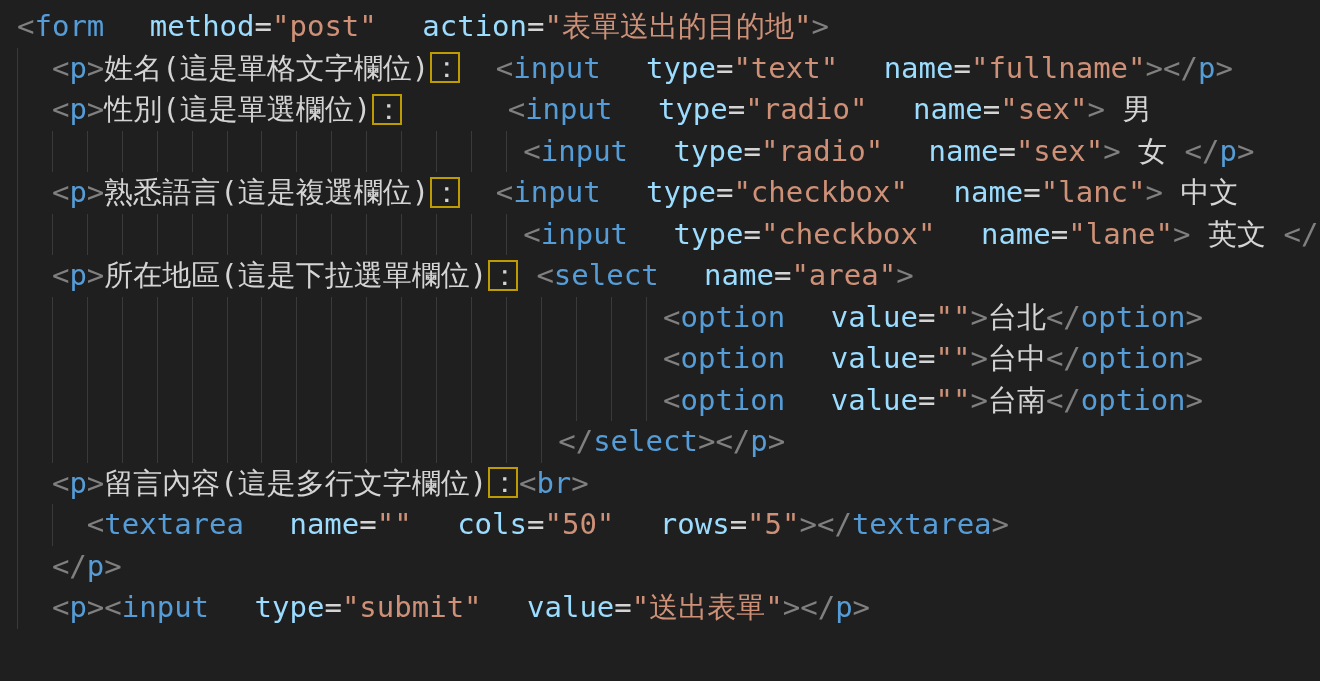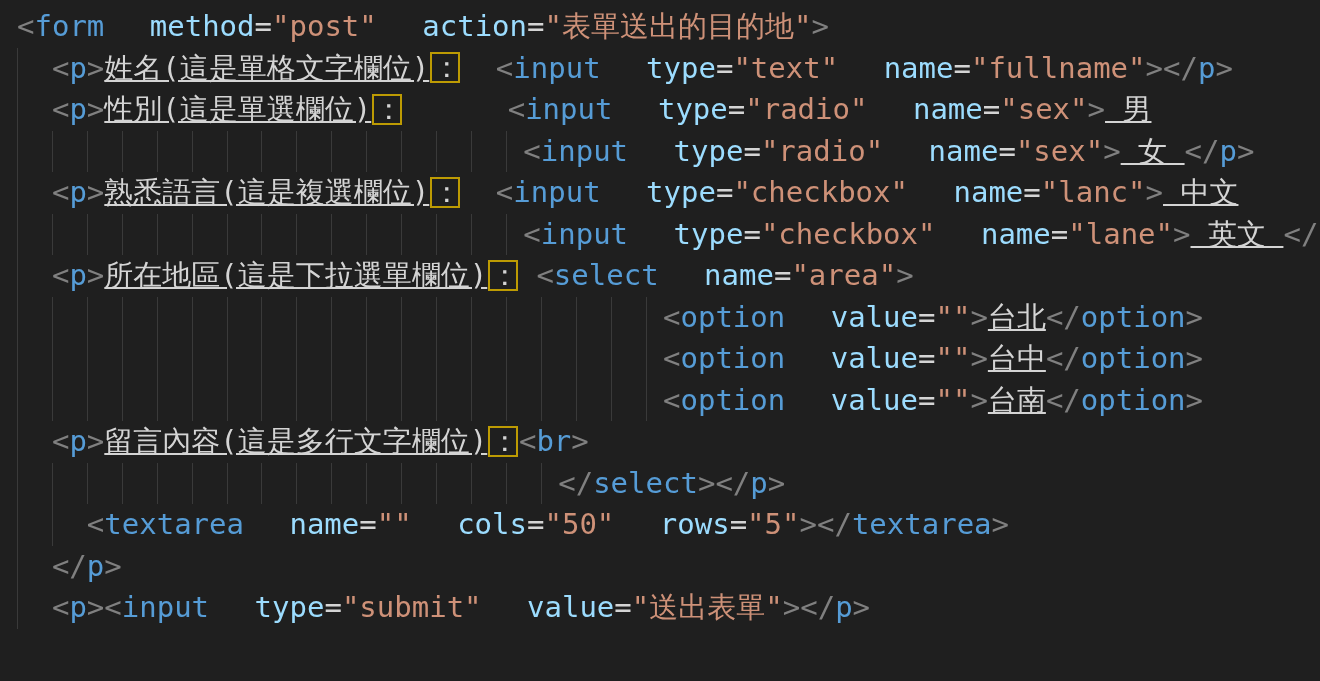--- a/index.html
+++ b/index.html
@@ -29,21 +29,21 @@
       var(--indent_guide,#3a3a3a) 0,
       var(--indent_guide,#3a3a3a) 1px,
       transparent 1px,
       transparent 2ch);
   }
   .c-ang{color:var(--punctuation,#808080);}
   .c-tag{color:var(--tag,#569cd6);}
   .c-attr{color:var(--attribute,#9cdcfe);margin-left:28px;}
   .c-eq{color:var(--equals,#d4d4d4);}
   .c-str{color:var(--string,#ce9178);}
-  .c-txt{color:var(--text,#d4d4d4);text-decoration:underline;}
+  .c-txt{color:var(--text,#d4d4d4);}
   .c-ws{color:var(--text,#d4d4d4);}
   .c-box{
     display:inline-block;
     box-sizing:border-box;
     width:1.7ch;
     height:31px;
     line-height:27px;
     text-align:center;
     overflow:hidden;
     vertical-align:middle;
@@ -59,18 +59,18 @@
     <div class="line"><span class="c-ang">&lt;</span><span class="c-tag">form</span><span class="c-ws"> </span><span class="c-attr">method</span><span class="c-eq">=</span><span class="c-str">"post"</span><span class="c-ws"> </span><span class="c-attr">action</span><span class="c-eq">=</span><span class="c-str">"表單送出的目的地"</span><span class="c-ang">&gt;</span></div>
     <div class="line"><span class="ind" style="width: 2ch;"></span><span class="c-ang">&lt;</span><span class="c-tag">p</span><span class="c-ang">&gt;</span><span class="c-txt">姓名(這是單格文字欄位)</span><span class="c-box">：</span><span class="c-ws">  </span><span class="c-ang">&lt;</span><span class="c-tag">input</span><span class="c-ws"> </span><span class="c-attr">type</span><span class="c-eq">=</span><span class="c-str">"text"</span><span class="c-ws"> </span><span class="c-attr">name</span><span class="c-eq">=</span><span class="c-str">"fullname"</span><span class="c-ang">&gt;</span><span class="c-ang">&lt;/</span><span class="c-tag">p</span><span class="c-ang">&gt;</span></div>
     <div class="line"><span class="ind" style="width: 2ch;"></span><span class="c-ang">&lt;</span><span class="c-tag">p</span><span class="c-ang">&gt;</span><span class="c-txt">性別(這是單選欄位)</span><span class="c-box">：</span><span class="c-ws">      </span><span class="c-ang">&lt;</span><span class="c-tag">input</span><span class="c-ws"> </span><span class="c-attr">type</span><span class="c-eq">=</span><span class="c-str">"radio"</span><span class="c-ws"> </span><span class="c-attr">name</span><span class="c-eq">=</span><span class="c-str">"sex"</span><span class="c-ang">&gt;</span><span class="c-txt"> 男</span></div>
     <div class="line"><span class="ind" style="width: 29ch;"></span><span class="c-ang">&lt;</span><span class="c-tag">input</span><span class="c-ws"> </span><span class="c-attr">type</span><span class="c-eq">=</span><span class="c-str">"radio"</span><span class="c-ws"> </span><span class="c-attr">name</span><span class="c-eq">=</span><span class="c-str">"sex"</span><span class="c-ang">&gt;</span><span class="c-txt"> 女 </span><span class="c-ang">&lt;/</span><span class="c-tag">p</span><span class="c-ang">&gt;</span></div>
     <div class="line"><span class="ind" style="width: 2ch;"></span><span class="c-ang">&lt;</span><span class="c-tag">p</span><span class="c-ang">&gt;</span><span class="c-txt">熟悉語言(這是複選欄位)</span><span class="c-box">：</span><span class="c-ws">  </span><span class="c-ang">&lt;</span><span class="c-tag">input</span><span class="c-ws"> </span><span class="c-attr">type</span><span class="c-eq">=</span><span class="c-str">"checkbox"</span><span class="c-ws"> </span><span class="c-attr">name</span><span class="c-eq">=</span><span class="c-str">"lanc"</span><span class="c-ang">&gt;</span><span class="c-txt"> 中文</span></div>
     <div class="line"><span class="ind" style="width: 29ch;"></span><span class="c-ang">&lt;</span><span class="c-tag">input</span><span class="c-ws"> </span><span class="c-attr">type</span><span class="c-eq">=</span><span class="c-str">"checkbox"</span><span class="c-ws"> </span><span class="c-attr">name</span><span class="c-eq">=</span><span class="c-str">"lane"</span><span class="c-ang">&gt;</span><span class="c-txt"> 英文 </span><span class="c-ang">&lt;/</span><span class="c-tag">p</span><span class="c-ang">&gt;</span></div>
     <div class="line"><span class="ind" style="width: 2ch;"></span><span class="c-ang">&lt;</span><span class="c-tag">p</span><span class="c-ang">&gt;</span><span class="c-txt">所在地區(這是下拉選單欄位)</span><span class="c-box">：</span><span class="c-ws"> </span><span class="c-ang">&lt;</span><span class="c-tag">select</span><span class="c-ws"> </span><span class="c-attr">name</span><span class="c-eq">=</span><span class="c-str">"area"</span><span class="c-ang">&gt;</span></div>
     <div class="line"><span class="ind" style="width: 37ch;"></span><span class="c-ang">&lt;</span><span class="c-tag">option</span><span class="c-ws"> </span><span class="c-attr">value</span><span class="c-eq">=</span><span class="c-str">""</span><span class="c-ang">&gt;</span><span class="c-txt">台北</span><span class="c-ang">&lt;/</span><span class="c-tag">option</span><span class="c-ang">&gt;</span></div>
     <div class="line"><span class="ind" style="width: 37ch;"></span><span class="c-ang">&lt;</span><span class="c-tag">option</span><span class="c-ws"> </span><span class="c-attr">value</span><span class="c-eq">=</span><span class="c-str">""</span><span class="c-ang">&gt;</span><span class="c-txt">台中</span><span class="c-ang">&lt;/</span><span class="c-tag">option</span><span class="c-ang">&gt;</span></div>
     <div class="line"><span class="ind" style="width: 37ch;"></span><span class="c-ang">&lt;</span><span class="c-tag">option</span><span class="c-ws"> </span><span class="c-attr">value</span><span class="c-eq">=</span><span class="c-str">""</span><span class="c-ang">&gt;</span><span class="c-txt">台南</span><span class="c-ang">&lt;/</span><span class="c-tag">option</span><span class="c-ang">&gt;</span></div>
+    <div class="line"><span class="ind" style="width: 31ch;"></span><span class="c-ang">&lt;/</span><span class="c-tag">select</span><span class="c-ang">&gt;</span><span class="c-ang">&lt;/</span><span class="c-tag">p</span><span class="c-ang">&gt;</span></div>
     <div class="line"><span class="ind" style="width: 2ch;"></span><span class="c-ang">&lt;</span><span class="c-tag">p</span><span class="c-ang">&gt;</span><span class="c-txt">留言內容(這是多行文字欄位)</span><span class="c-box">：</span><span class="c-ang">&lt;</span><span class="c-tag">br</span><span class="c-ang">&gt;</span></div>
-    <div class="line"><span class="ind" style="width: 31ch;"></span><span class="c-ang">&lt;/</span><span class="c-tag">select</span><span class="c-ang">&gt;</span><span class="c-ang">&lt;/</span><span class="c-tag">p</span><span class="c-ang">&gt;</span></div>
     <div class="line"><span class="ind" style="width: 4ch;"></span><span class="c-ang">&lt;</span><span class="c-tag">textarea</span><span class="c-ws"> </span><span class="c-attr">name</span><span class="c-eq">=</span><span class="c-str">""</span><span class="c-ws"> </span><span class="c-attr">cols</span><span class="c-eq">=</span><span class="c-str">"50"</span><span class="c-ws"> </span><span class="c-attr">rows</span><span class="c-eq">=</span><span class="c-str">"5"</span><span class="c-ang">&gt;</span><span class="c-ang">&lt;/</span><span class="c-tag">textarea</span><span class="c-ang">&gt;</span></div>
     <div class="line"><span class="ind" style="width: 2ch;"></span><span class="c-ang">&lt;/</span><span class="c-tag">p</span><span class="c-ang">&gt;</span></div>
     <div class="line"><span class="ind" style="width: 2ch;"></span><span class="c-ang">&lt;</span><span class="c-tag">p</span><span class="c-ang">&gt;</span><span class="c-ang">&lt;</span><span class="c-tag">input</span><span class="c-ws"> </span><span class="c-attr">type</span><span class="c-eq">=</span><span class="c-str">"submit"</span><span class="c-ws"> </span><span class="c-attr">value</span><span class="c-eq">=</span><span class="c-str">"送出表單"</span><span class="c-ang">&gt;</span><span class="c-ang">&lt;/</span><span class="c-tag">p</span><span class="c-ang">&gt;</span></div>
   </div>
 
 </body></html>

